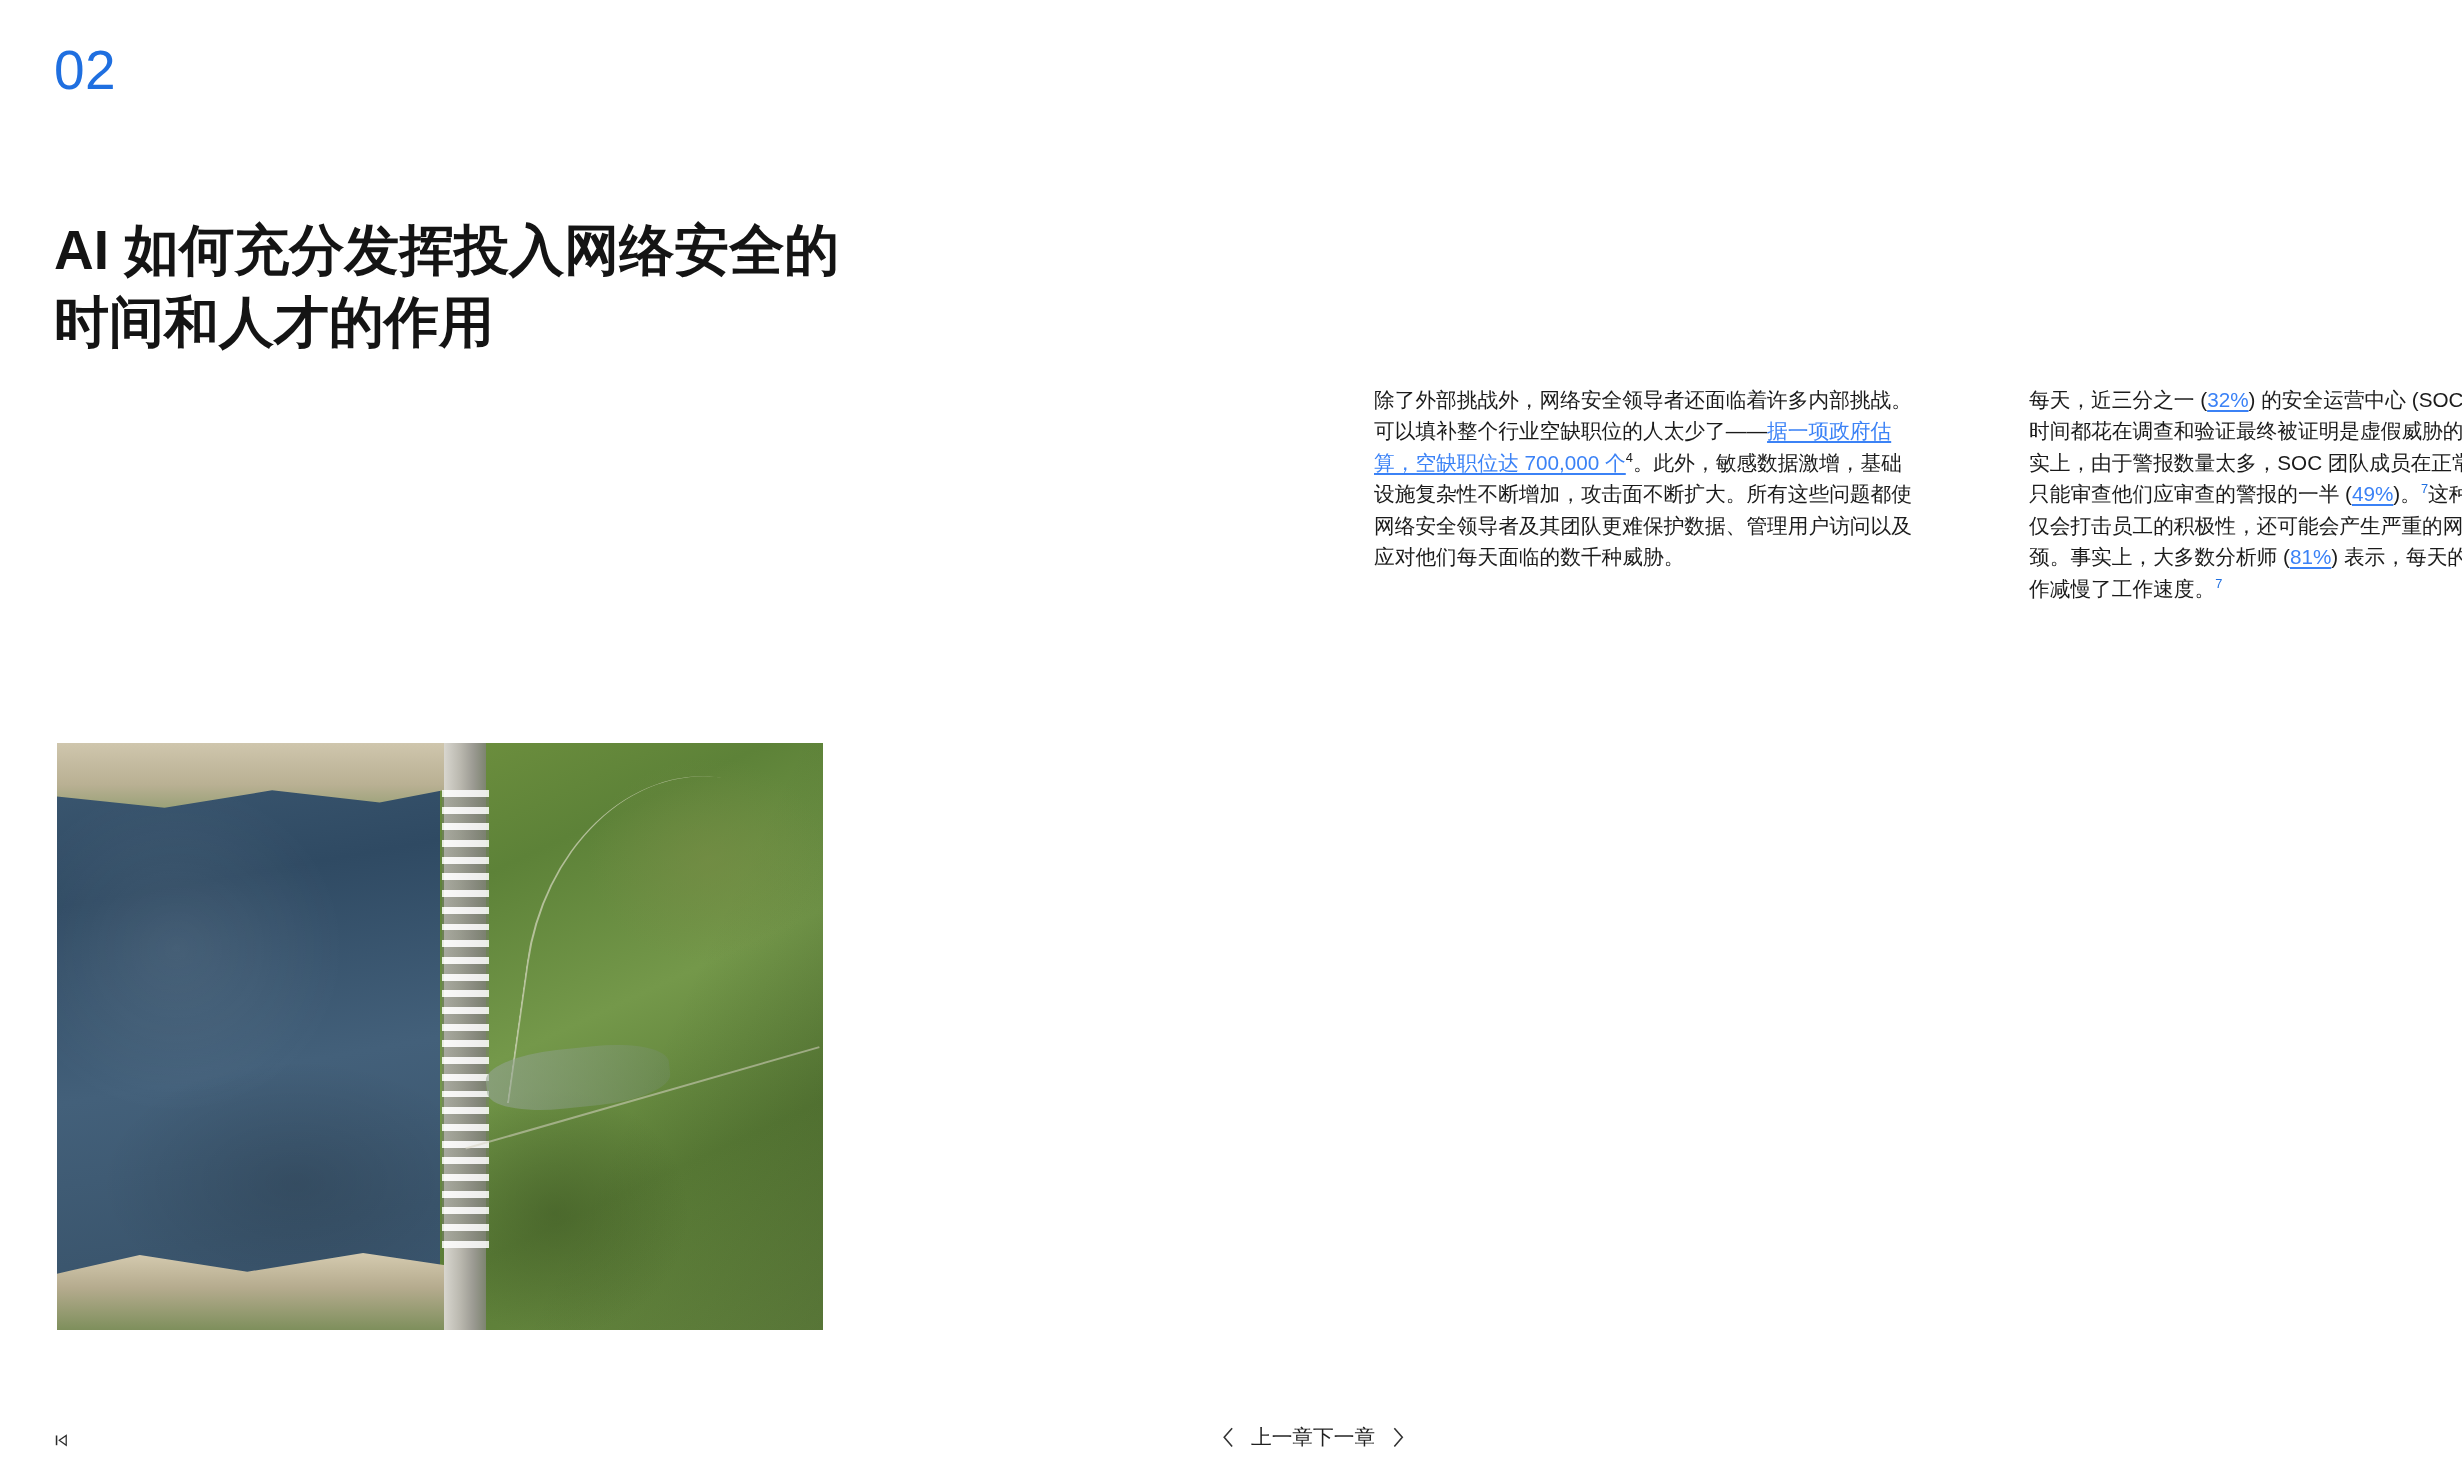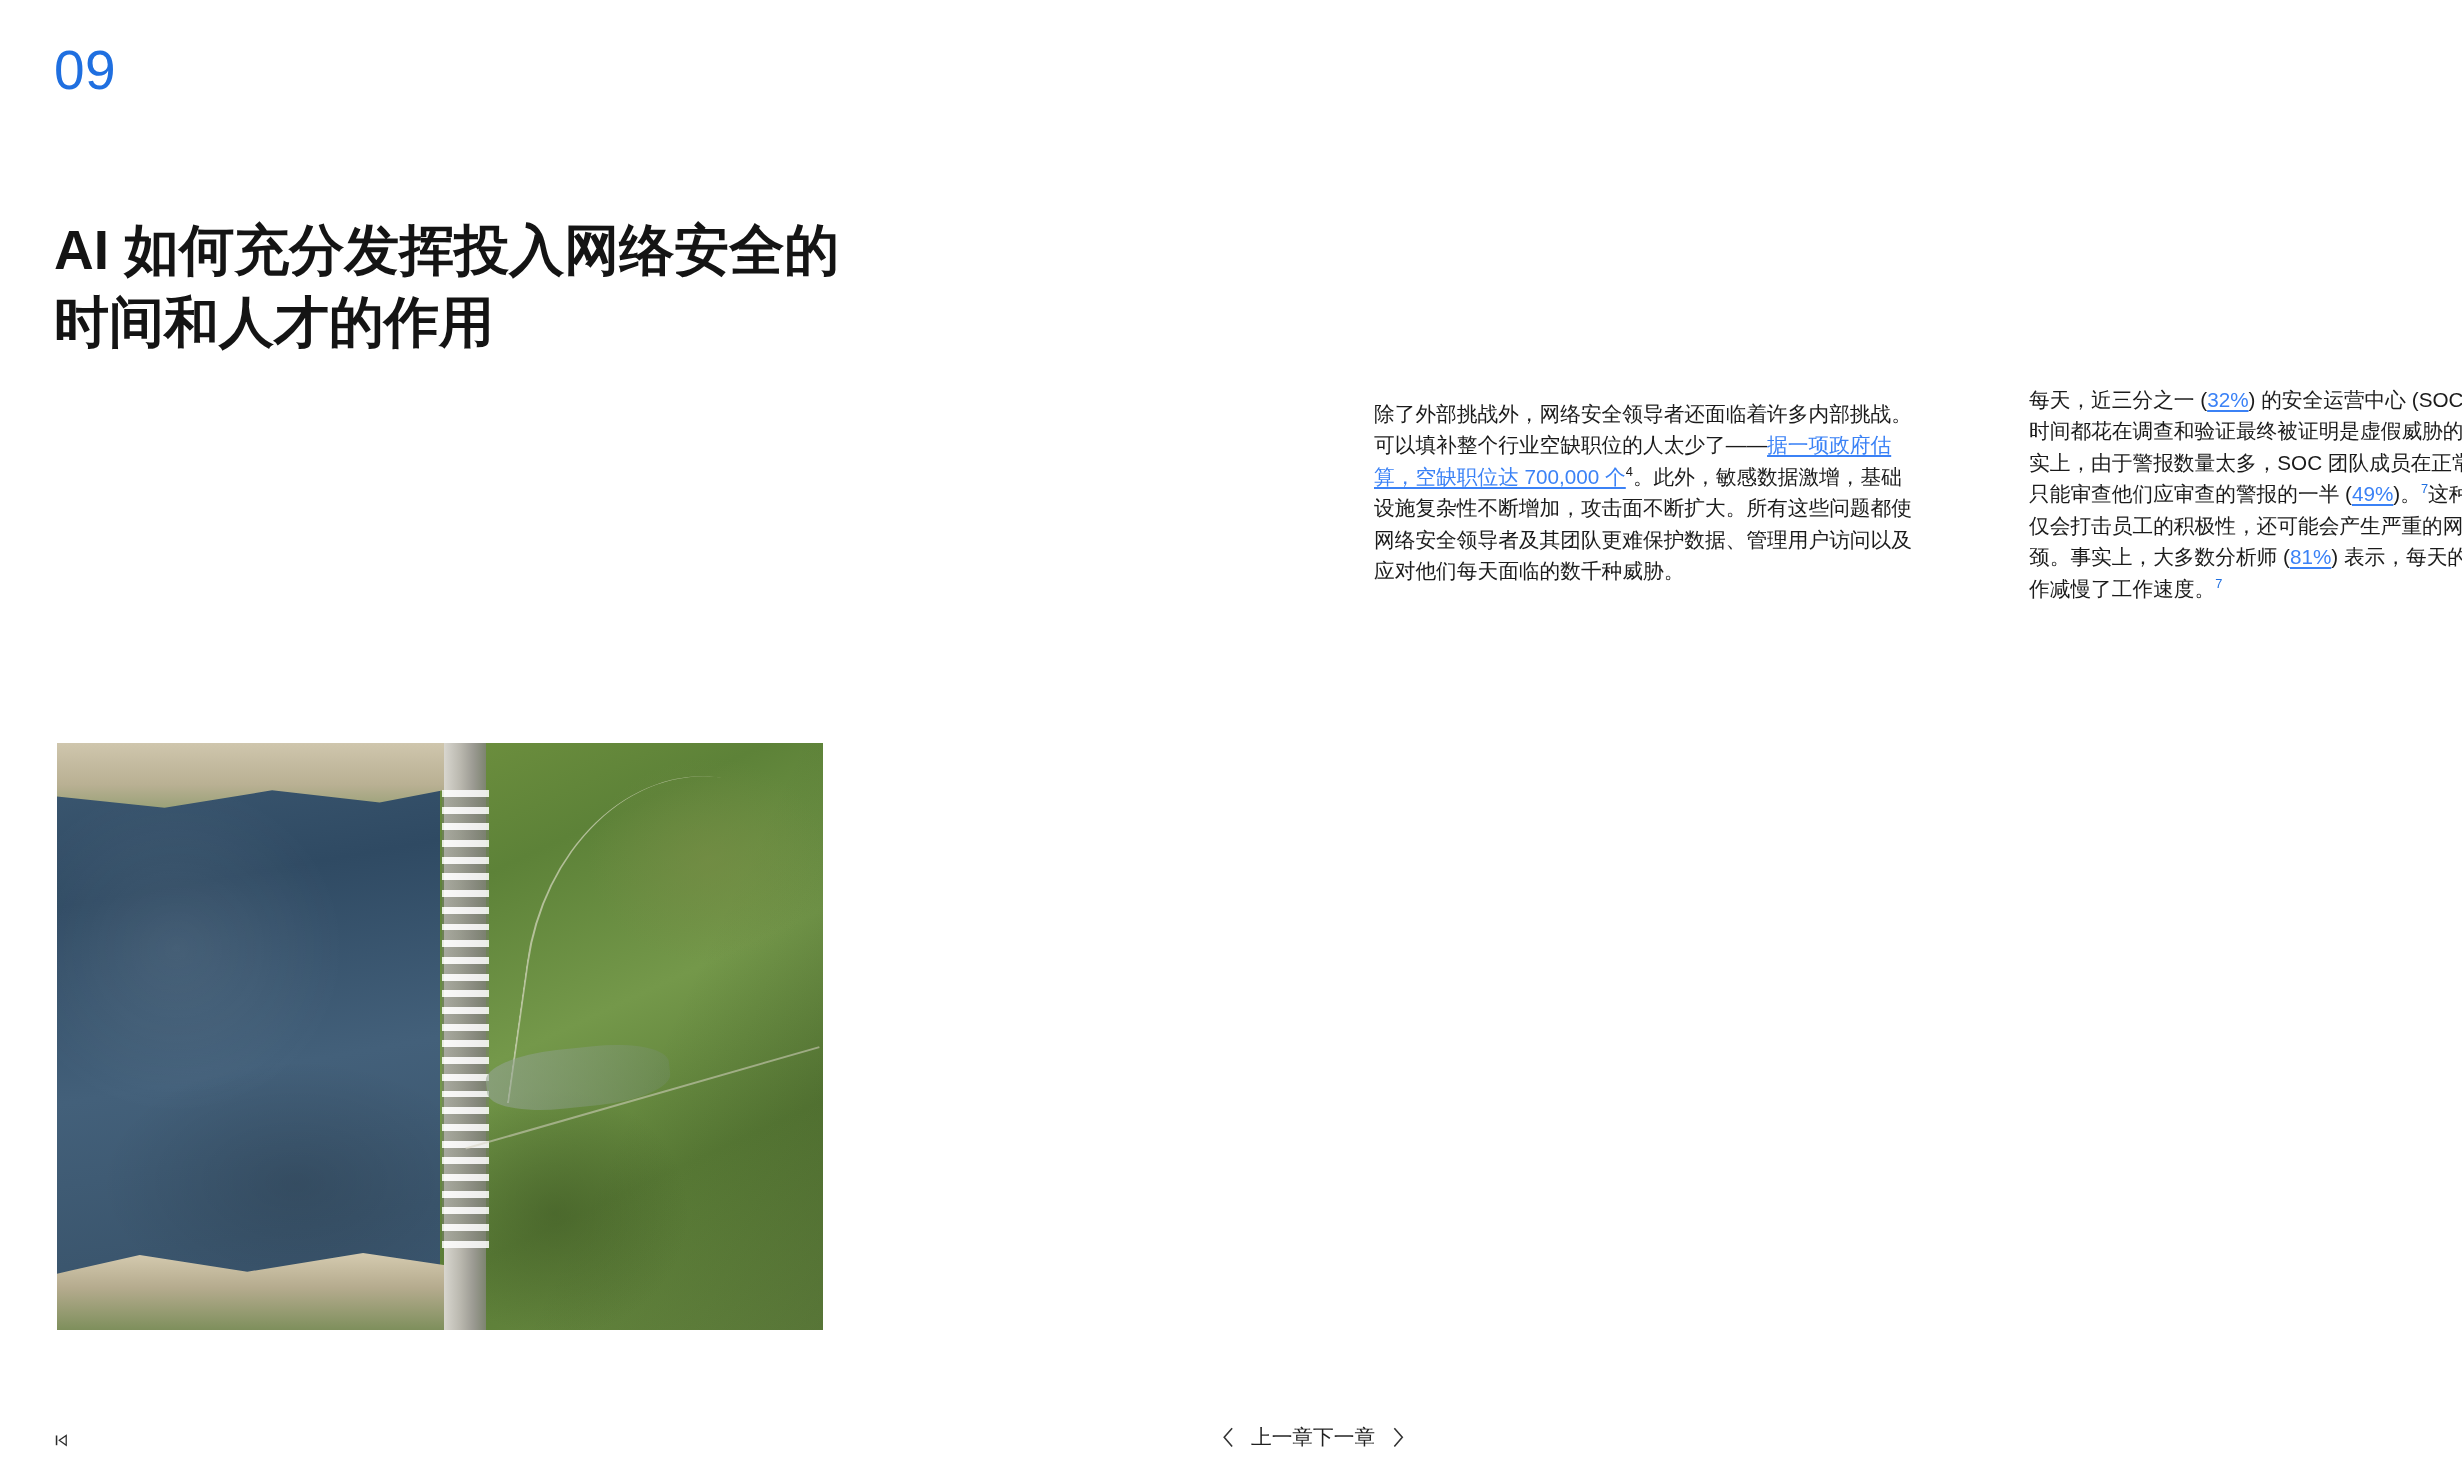--- a/index.html
+++ b/index.html
@@ -150,21 +150,21 @@
     border-radius: 40%;
   }
 
   
   .col {
     position: absolute;
     font-size: 20.7px;
     line-height: 1.52;
     color: #1b1b1b;
   }
-  .col-1 { left: 1374px; top: 384px; width: 542px; margin-top: 14px; }
+  .col-1 { left: 1374px; top: 384px; width: 542px; }
   .col-2 { left: 2029px; top: 384px; width: 547px; }
 
   .col p { margin: 0; }
 
   a.doc-link {
     color: #3b82f6;
     text-decoration: underline;
     text-underline-offset: 3px;
   }
   sup {
@@ -211,21 +211,21 @@
     font-size: 19.7px;
     color: #333;
     line-height: 1;
   }
 </style>
 </head>
 <body>
 
 <div class="page">
 
-  <div class="section-number">09</div>
+  <div class="section-number">02</div>
 
   <h1 class="chapter-title">AI 如何充分发挥投入网络安全的时间和人才的作用</h1>
 
   <div class="hero-image">
     <div class="water"></div>
     <div class="land"></div>
     <div class="shore-top"></div>
     <div class="shore-bottom"></div>
     <div class="dam"></div>
     <div class="dam-teeth"></div>

